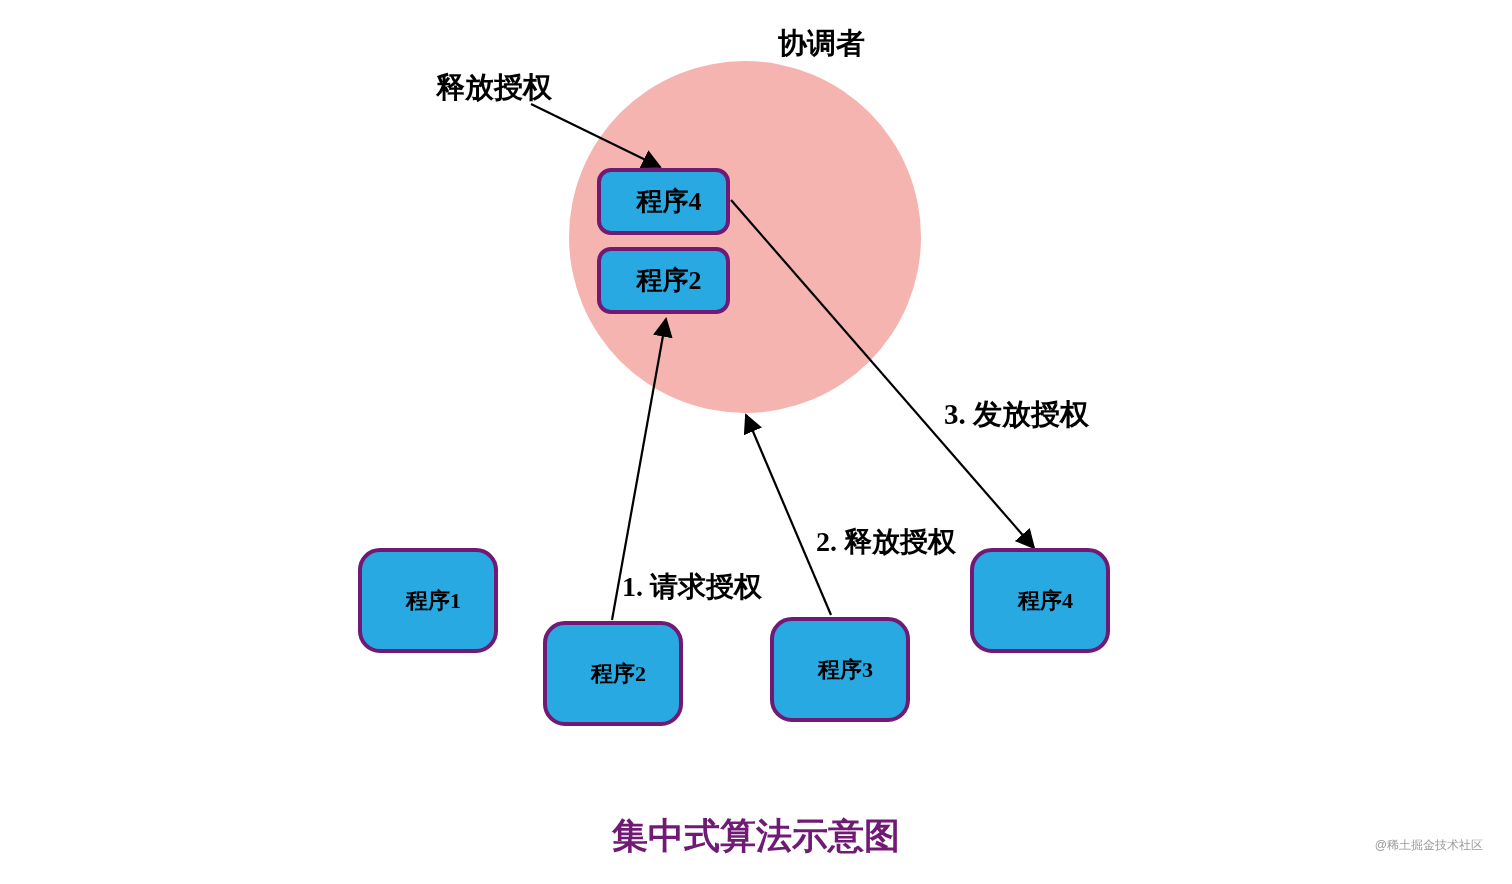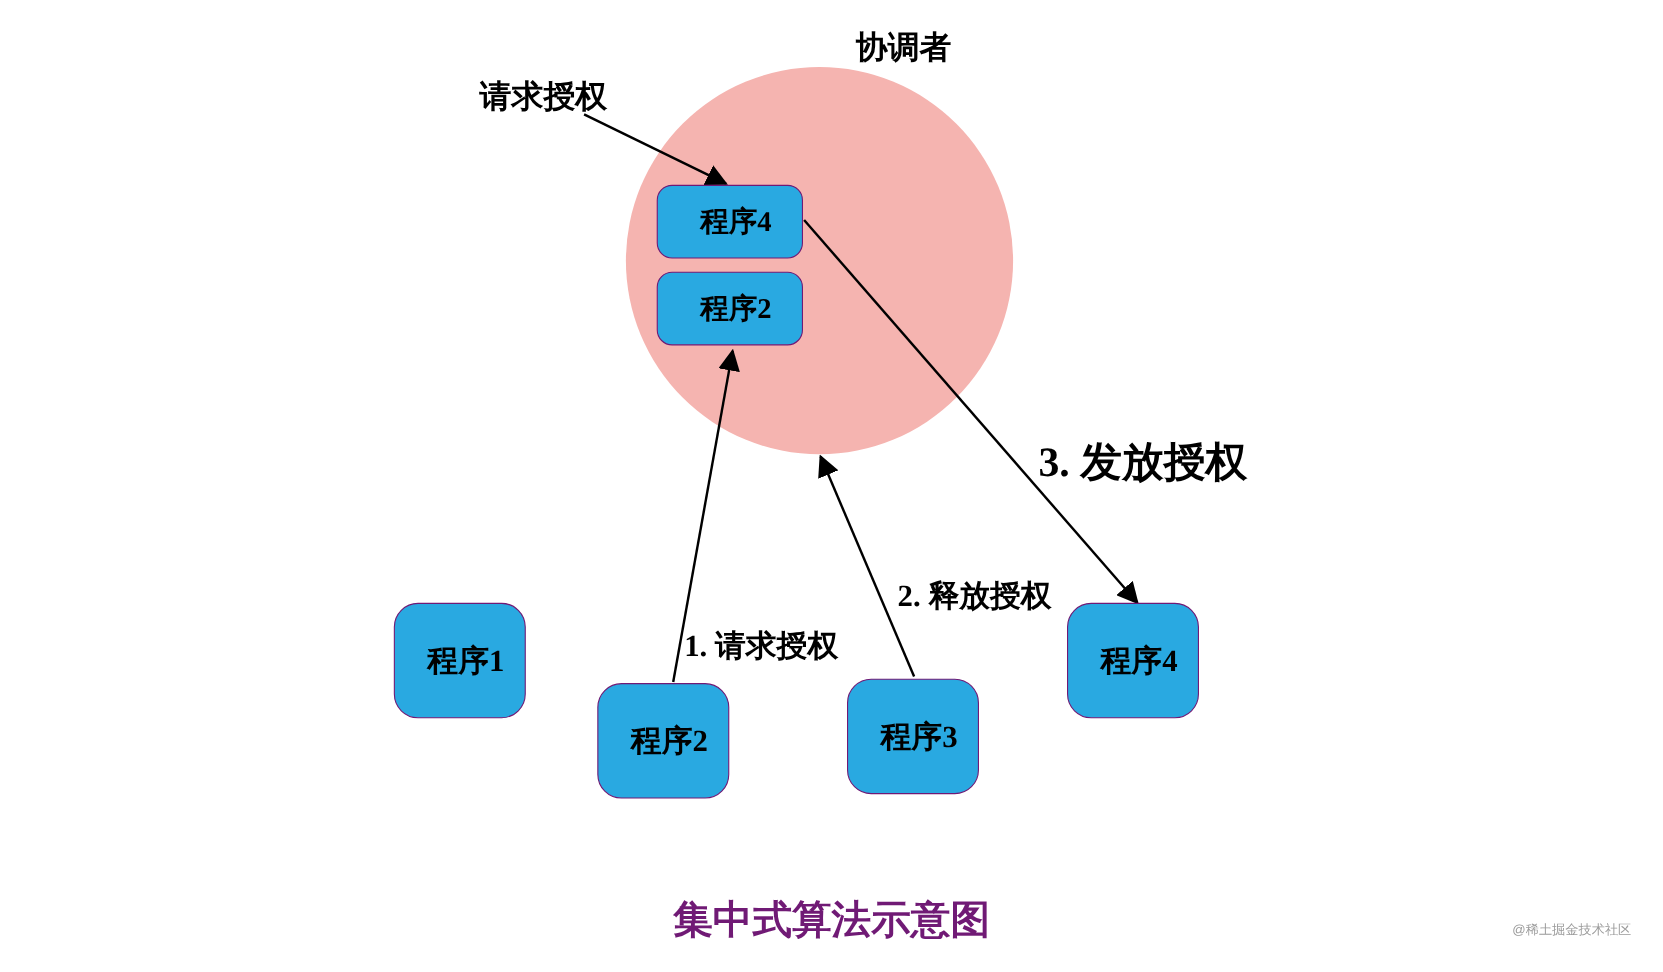--- a/index.html
+++ b/index.html
@@ -18,51 +18,51 @@
   }
   svg.layer {
     position: absolute;
     left: 0; top: 0;
     width: 1512px;
     height: 884px;
   }
   .box {
     position: absolute;
     background: var(--box-color, #29a9e1);
-    border: 1px solid #701a75;
+    border: 4px solid #701a75;
     display: flex;
     align-items: center;
     justify-content: center;
     font-weight: bold;
     color: #000;
     padding-left: 11px;
   }
   .inner-box {
     width: 133px;
     height: 67px;
     border-radius: 14px;
     font-size: 26px;
   }
   .process-box {
-    width: 120px;
+    width: 140px;
     height: 105px;
     border-radius: 22px;
-    font-size: 28px;
+    font-size: 22px;
   }
   .label {
     position: absolute;
     font-weight: bold;
     color: #000000;
     white-space: nowrap;
   }
   .coordinator-label { left: 778px; top: 24px; font-size: 29px; }
   .queue-label { left: 436px; top: 68px; font-size: 29px; }
   .arrow-label-1 { left: 622px; top: 568px; font-size: 28px; }
   .arrow-label-2 { left: 816px; top: 523px; font-size: 28px; }
-  .arrow-label-3 { left: 944px; top: 395px; font-size: 38px; }
+  .arrow-label-3 { left: 944px; top: 395px; font-size: 29px; }
   .diagram-title {
     position: absolute;
     left: 0; right: 0;
     top: 812px;
     text-align: center;
     font-size: 36px;
     font-weight: bold;
     color: #701a75;
   }
   .watermark {
@@ -93,21 +93,21 @@
 
     <line x1="612" y1="620" x2="666" y2="319" stroke="#000" stroke-width="2.2" marker-end="url(#arrowhead)"></line>
 
     <line x1="831" y1="615" x2="746" y2="415" stroke="#000" stroke-width="2.2" marker-end="url(#arrowhead)"></line>
 
     <line x1="731" y1="200" x2="1034" y2="548" stroke="#000" stroke-width="2.2" marker-end="url(#arrowhead)"></line>
   </svg>
 
   <div class="label coordinator-label">协调者</div>
 
-  <div class="label queue-label">请求授权</div>
+  <div class="label queue-label">释放授权</div>
 
   <div class="box inner-box" style="left:597px; top:168px;">
     <span>程序4</span>
   </div>
   <div class="box inner-box" style="left:597px; top:247px;">
     <span>程序2</span>
   </div>
 
   <div class="box process-box" style="left:358px; top:548px;">
     <span>程序1</span>

